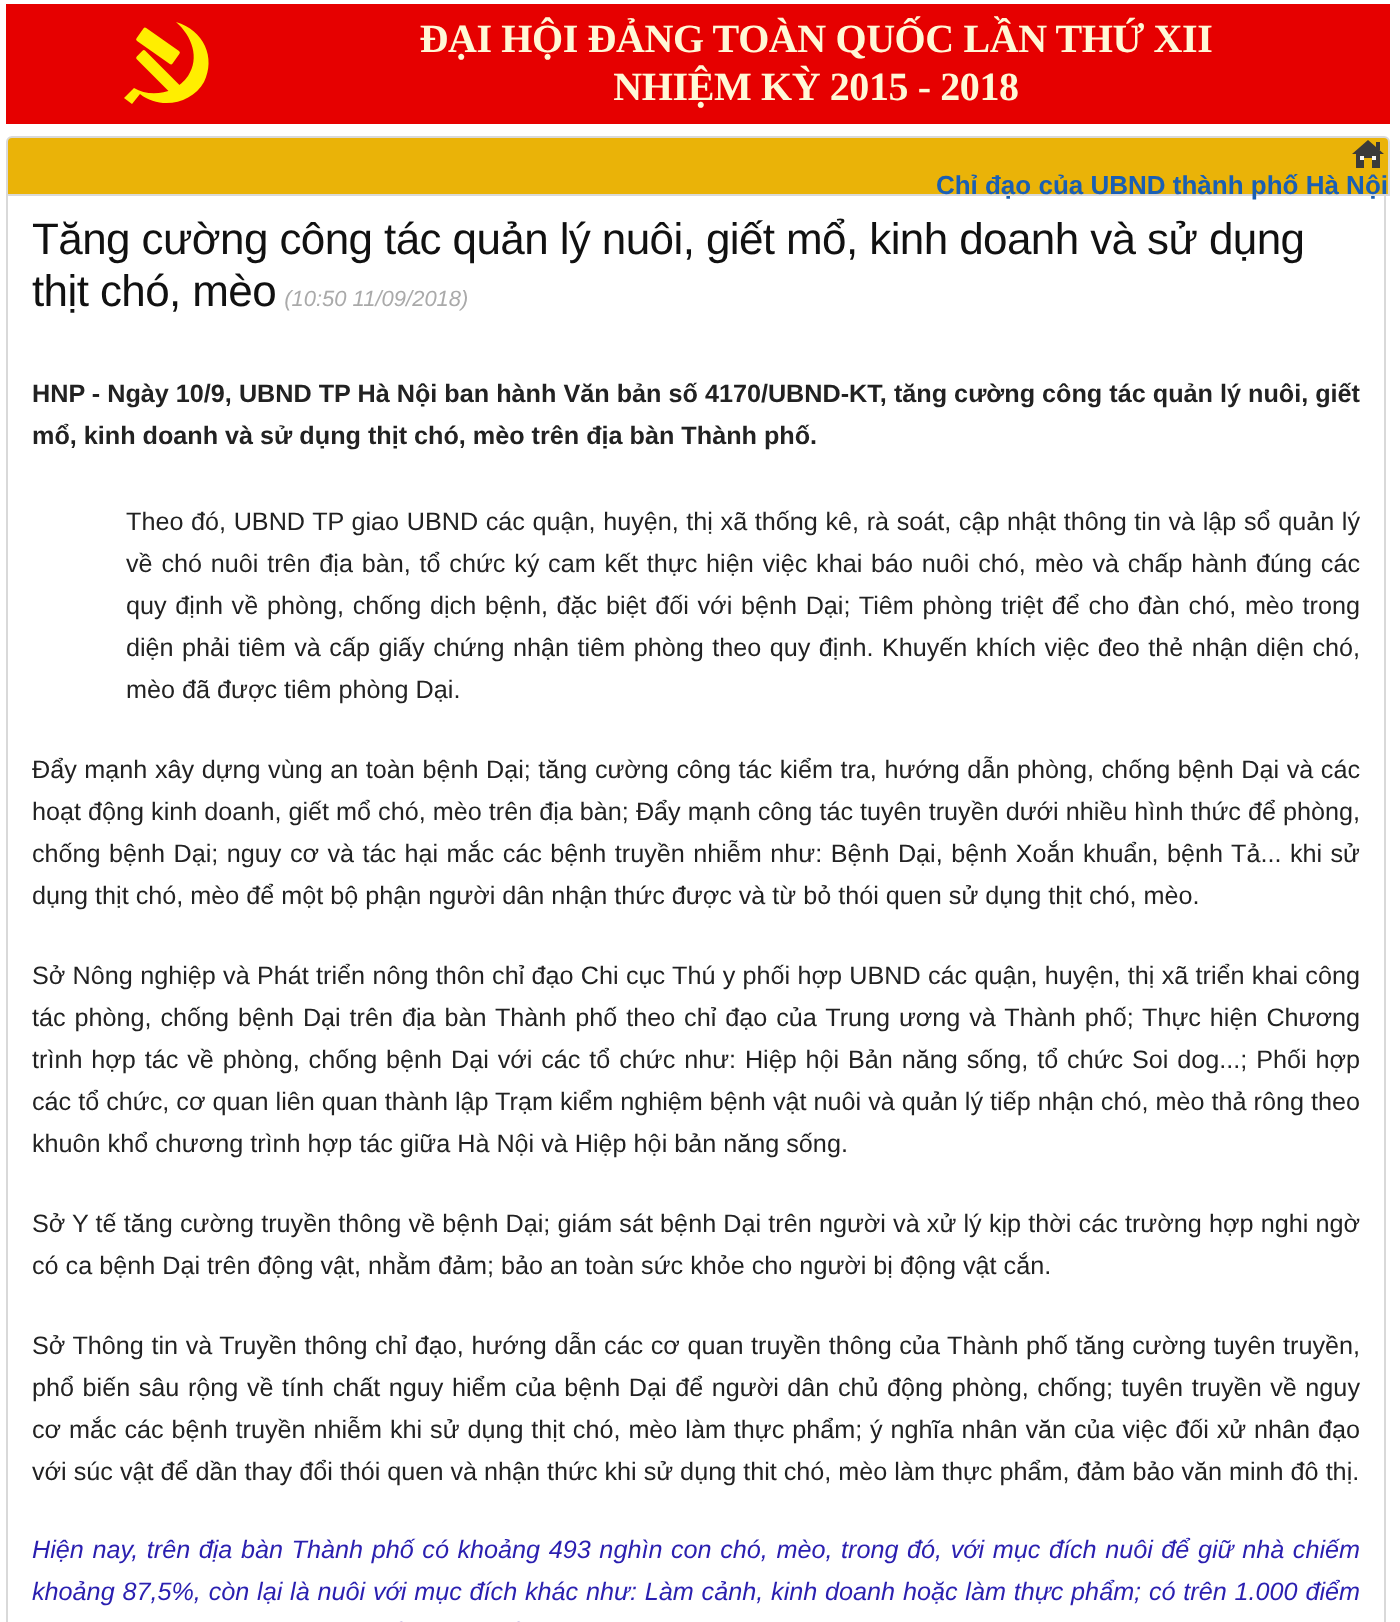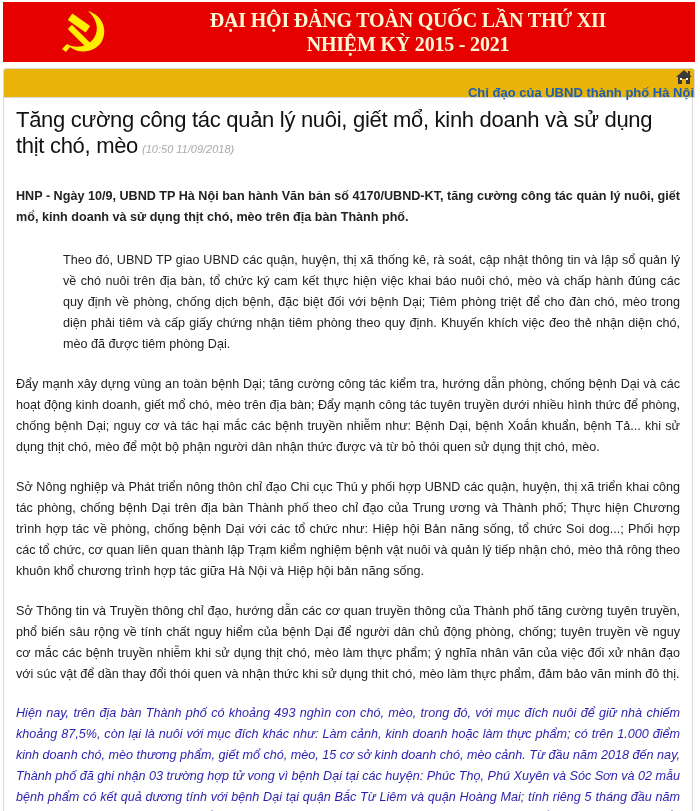--- a/index.html
+++ b/index.html
@@ -50,21 +50,21 @@
 <body>
 
 <div class="banner">
   <svg class="emblem" viewBox="0 0 52 52">
     <path d="M30 4 C44 8 50 22 44 34 C38 45 22 48 12 40 L8 45 L4 42 L9 37 C17 42 30 40 36 31 C42 22 38 11 30 4 Z" fill="#ffee00"></path>
     <rect x="10" y="12" width="22" height="8" rx="1" transform="rotate(35 21 16)" fill="#ffee00"></rect>
     <rect x="18" y="16" width="6" height="26" rx="1" transform="rotate(-45 21 29)" fill="#ffee00"></rect>
   </svg>
   <div class="title">
     <div>ĐẠI HỘI ĐẢNG TOÀN QUỐC LẦN THỨ XII</div>
-    <div>NHIỆM KỲ 2015 - 2021</div>
+    <div>NHIỆM KỲ 2015 - 2018</div>
   </div>
 </div>
 
 <div class="breadcrumb">
   <span class="home">
     <svg width="18" height="16" viewBox="0 0 18 16">
       <path d="M9 1 L1 8 L3 8 L3 15 L7 15 L7 10 L11 10 L11 15 L15 15 L15 8 L17 8 Z" fill="#3a3a3a"></path>
       <rect x="13" y="2" width="2" height="4" fill="#3a3a3a"></rect>
       <rect x="5" y="9" width="2" height="2" fill="#f7f7f7"></rect>
       <rect x="11" y="9" width="2" height="2" fill="#f7f7f7"></rect>
@@ -77,16 +77,17 @@
 </div>
 
 <div class="content">
   <h1 class="article-title"><span>Tăng cường công tác quản lý nuôi, giết mổ, kinh doanh và sử dụng thịt chó, mèo</span><span class="date">(10:50 11/09/2018)</span></h1>
 
   <p class="sapo">HNP - Ngày 10/9, UBND TP Hà Nội ban hành Văn bản số 4170/UBND-KT, tăng cường công tác quản lý nuôi, giết mổ, kinh doanh và sử dụng thịt chó, mèo trên địa bàn Thành phố.</p>
 
   <p class="para first">Theo đó, UBND TP giao UBND các quận, huyện, thị xã thống kê, rà soát, cập nhật thông tin và lập sổ quản lý về chó nuôi trên địa bàn, tổ chức ký cam kết thực hiện việc khai báo nuôi chó, mèo và chấp hành đúng các quy định về phòng, chống dịch bệnh, đặc biệt đối với bệnh Dại; Tiêm phòng triệt để cho đàn chó, mèo trong diện phải tiêm và cấp giấy chứng nhận tiêm phòng theo quy định. Khuyến khích việc đeo thẻ nhận diện chó, mèo đã được tiêm phòng Dại.</p>
   <p class="para">Đẩy mạnh xây dựng vùng an toàn bệnh Dại; tăng cường công tác kiểm tra, hướng dẫn phòng, chống bệnh Dại và các hoạt động kinh doanh, giết mổ chó, mèo trên địa bàn; Đẩy mạnh công tác tuyên truyền dưới nhiều hình thức để phòng, chống bệnh Dại; nguy cơ và tác hại mắc các bệnh truyền nhiễm như: Bệnh Dại, bệnh Xoắn khuẩn, bệnh Tả... khi sử dụng thịt chó, mèo để một bộ phận người dân nhận thức được và từ bỏ thói quen sử dụng thịt chó, mèo.</p>
   <p class="para">Sở Nông nghiệp và Phát triển nông thôn chỉ đạo Chi cục Thú y phối hợp UBND các quận, huyện, thị xã triển khai công tác phòng, chống bệnh Dại trên địa bàn Thành phố theo chỉ đạo của Trung ương và Thành phố; Thực hiện Chương trình hợp tác về phòng, chống bệnh Dại với các tổ chức như: Hiệp hội Bản năng sống, tổ chức Soi dog...; Phối hợp các tổ chức, cơ quan liên quan thành lập Trạm kiểm nghiệm bệnh vật nuôi và quản lý tiếp nhận chó, mèo thả rông theo khuôn khổ chương trình hợp tác giữa Hà Nội và Hiệp hội bản năng sống.</p>
+  <p class="para">Sở Y tế tăng cường truyền thông về bệnh Dại; giám sát bệnh Dại trên người và xử lý kịp thời các trường hợp nghi ngờ có ca bệnh Dại trên động vật, nhằm đảm; bảo an toàn sức khỏe cho người bị động vật cắn.</p>
   <p class="para">Sở Thông tin và Truyền thông chỉ đạo, hướng dẫn các cơ quan truyền thông của Thành phố tăng cường tuyên truyền, phổ biến sâu rộng về tính chất nguy hiểm của bệnh Dại để người dân chủ động phòng, chống; tuyên truyền về nguy cơ mắc các bệnh truyền nhiễm khi sử dụng thịt chó, mèo làm thực phẩm; ý nghĩa nhân văn của việc đối xử nhân đạo với súc vật để dần thay đổi thói quen và nhận thức khi sử dụng thit chó, mèo làm thực phẩm, đảm bảo văn minh đô thị.</p>
 
   <p class="para highlight">Hiện nay, trên địa bàn Thành phố có khoảng 493 nghìn con chó, mèo, trong đó, với mục đích nuôi để giữ nhà chiếm khoảng 87,5%, còn lại là nuôi với mục đích khác như: Làm cảnh, kinh doanh hoặc làm thực phẩm; có trên 1.000 điểm kinh doanh chó, mèo thương phẩm, giết mổ chó, mèo, 15 cơ sở kinh doanh chó, mèo cảnh. Từ đầu năm 2018 đến nay, Thành phố đã ghi nhận 03 trường hợp tử vong vì bệnh Dại tại các huyện: Phúc Thọ, Phú Xuyên và Sóc Sơn và 02 mẫu bệnh phẩm có kết quả dương tính với bệnh Dại tại quận Bắc Từ Liêm và quận Hoàng Mai; tính riêng 5 tháng đầu năm 2018, có 5.098 người bị súc vật cắn được điều trị dự phòng, trong đó, nguyên nhân do chó cắn chiếm 87%, mèo cắn chiếm 11,7%... Đồng thời, việc kinh doanh, giết mổ và sử dụng thịt chó, mèo đã tạo ra những phản cảm đối với khách tham quan du lịch, du khách Quốc tế sinh sống, làm việc tại Hà Nội, làm ảnh hưởng đến hình ảnh của một Thủ đô văn minh, hiện đại. Ngoài ra, còn tiềm ẩn nguy cơ mắc bệnh các bệnh truyền nhiễm như: Bệnh Dại, bệnh Xoắn khuẩn, bệnh Tả... cho các đối tượng tham gia quá trình kinh doanh, giết mổ và sử dụng thịt chó, mèo.</p>
 </div>
 
 </body></html>

